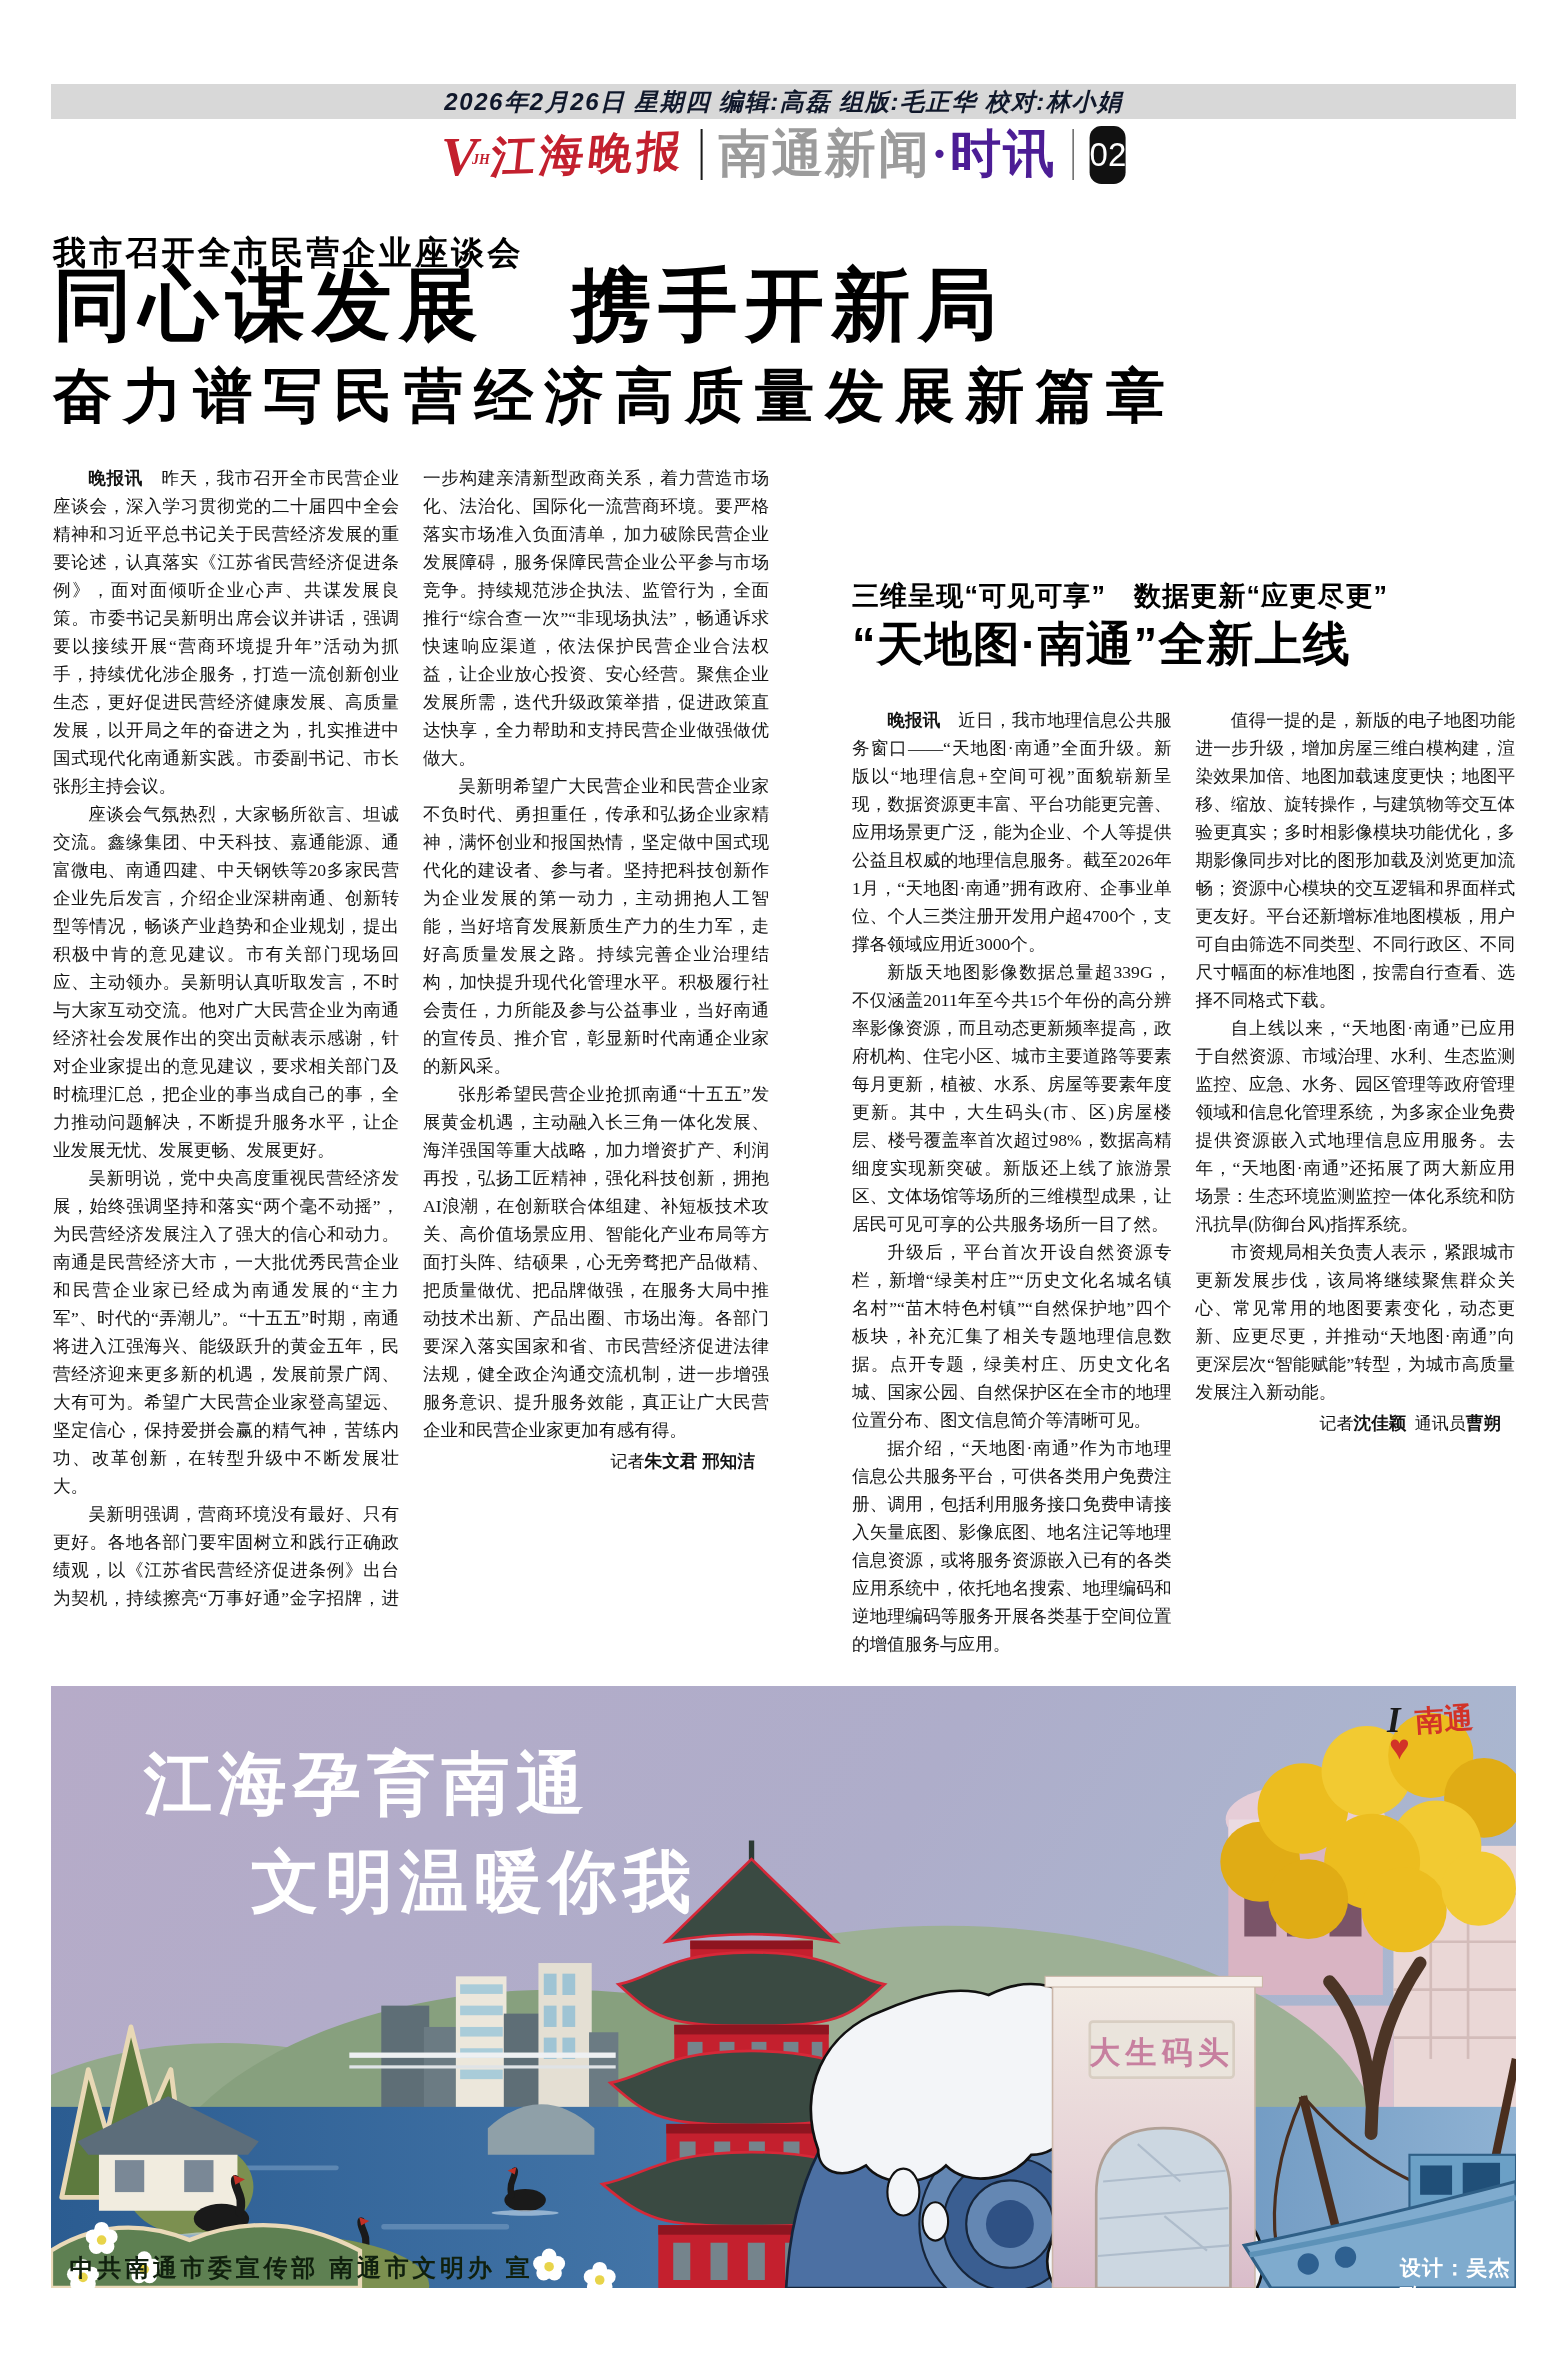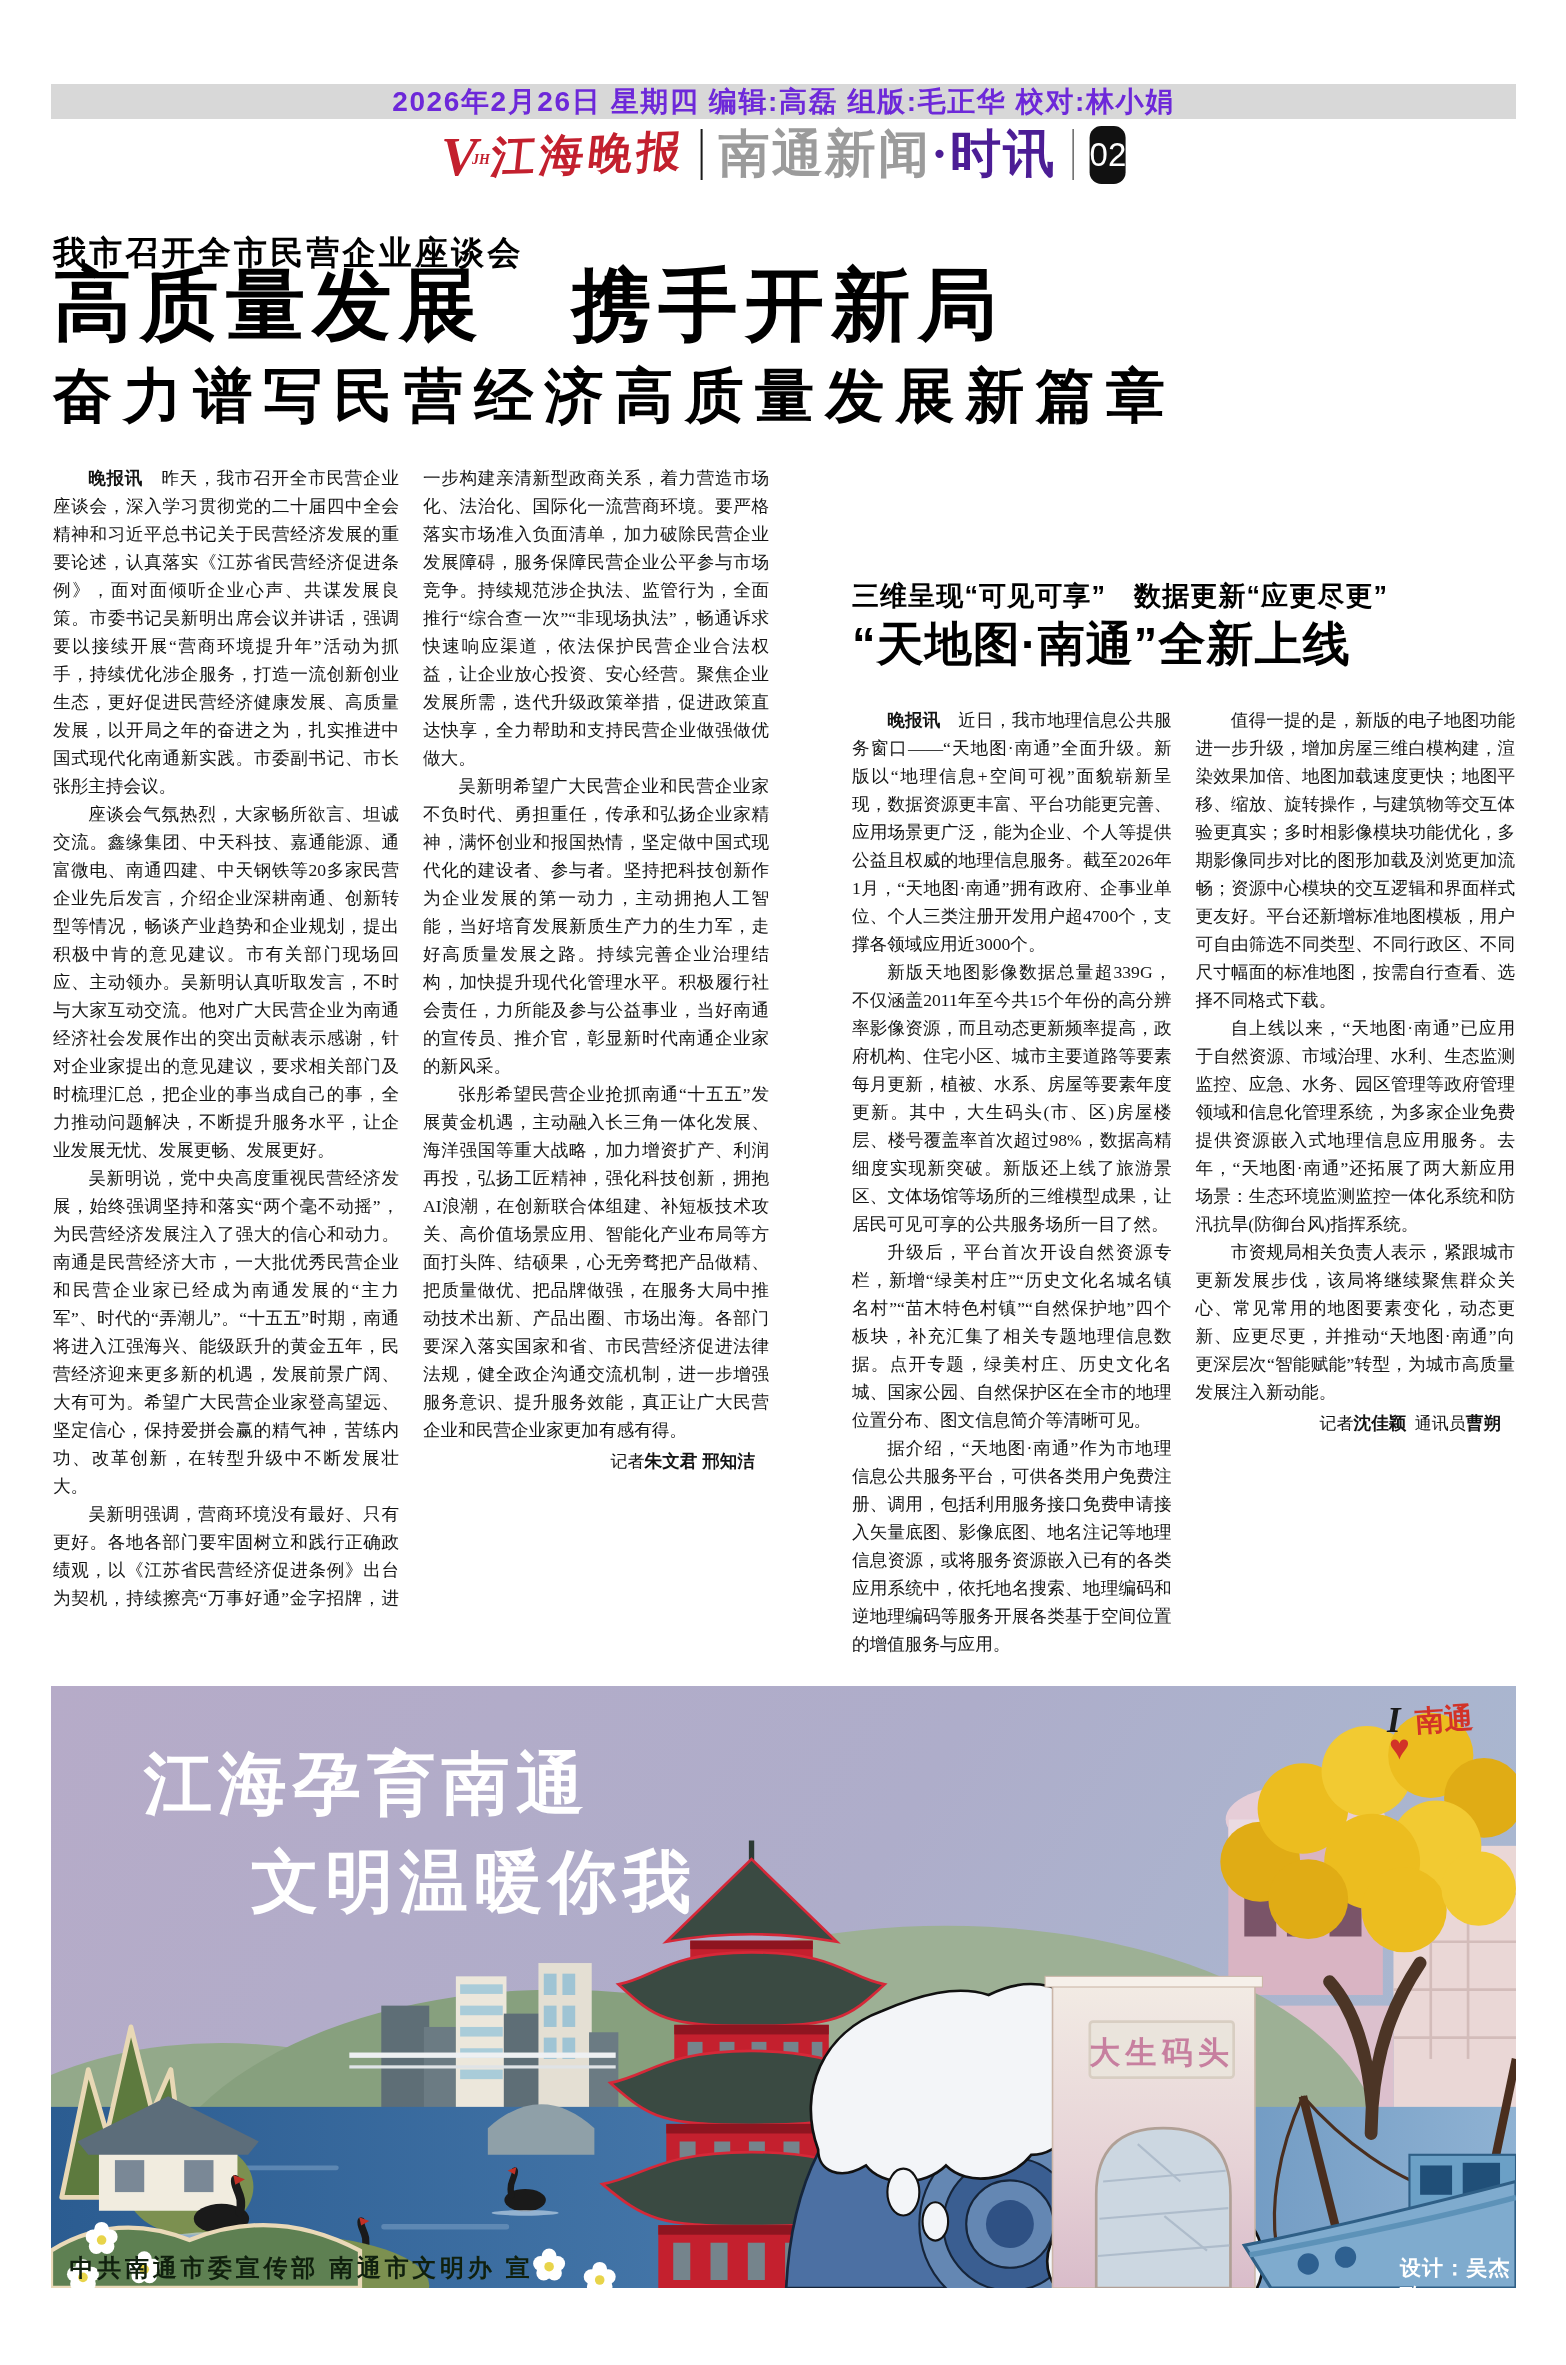--- a/index.html
+++ b/index.html
@@ -2,22 +2,22 @@
 <html style="font-size:8.5px"><head>
 <meta charset="utf-8">
 <style>
   html,body{margin:0;padding:0;background:#ffffff;}
   .page{position:relative;width:1567px;height:2366px;background:#ffffff;overflow:hidden;
         font-family:"Liberation Serif","DejaVu Serif",serif;color:#1a1a1a;}
 
   
   .date-band{position:absolute;left:51px;top:84px;width:1465px;height:35px;background:#d8d8d8;
              display:flex;align-items:center;justify-content:center;}
-  .date-band span{font-family:"Liberation Sans","DejaVu Sans",sans-serif;font-size:28px;font-weight:600;
-                  color:#6d28d9;letter-spacing:1.6px;}
+  .date-band span{font-family:"Liberation Sans","DejaVu Sans",sans-serif;font-size:24px;font-weight:600;
+                  color:#0f172a;letter-spacing:1.6px;font-style:italic;}
 
   
   .masthead{position:absolute;left:50%;top:125px;transform:translateX(-50%);height:59px;
             display:flex;align-items:center;gap:16px;white-space:nowrap;}
   .logo{display:flex;align-items:flex-end;color:#c3202e;}
   .logo-mark{font-family:"Liberation Serif",serif;font-size:55px;font-weight:900;font-style:italic;
              line-height:48px;position:relative;}
   .logo-jh{font-size:14px;font-style:italic;font-weight:700;position:absolute;left:31px;bottom:-3.2px;}
   .logo-name{font-family:"Liberation Serif",serif;font-size:44px;font-weight:900;letter-spacing:4.3px;
              transform:skewX(-8deg) rotate(-2deg);margin-left:14px;line-height:53px;}
@@ -91,21 +91,21 @@
     </div>
     <span class="vrule"></span>
     <div class="section-title">
       <span class="sec-gray">南通新闻</span><span class="sec-black">·时讯</span>
     </div>
     <span class="vrule"></span>
     <div class="page-badge">02</div>
   </div>
 
   <div class="kicker1">我市召开全市民营企业座谈会</div>
-  <div class="headline1-l1">高质量发展　携手开新局</div>
+  <div class="headline1-l1">同心谋发展　携手开新局</div>
   <div class="headline1-l2">奋力谱写民营经济高质量发展新篇章</div>
 
   <div class="art-body art1-body">
     <p class="para"><b class="lead">晚报讯</b>　昨天，我市召开全市民营企业座谈会，深入学习贯彻党的二十届四中全会精神和习近平总书记关于民营经济发展的重要论述，认真落实《江苏省民营经济促进条例》，面对面倾听企业心声、共谋发展良策。市委书记吴新明出席会议并讲话，强调要以接续开展“营商环境提升年”活动为抓手，持续优化涉企服务，打造一流创新创业生态，更好促进民营经济健康发展、高质量发展，以开局之年的奋进之为，扎实推进中国式现代化南通新实践。市委副书记、市长张彤主持会议。</p>
       <p class="para">座谈会气氛热烈，大家畅所欲言、坦诚交流。鑫缘集团、中天科技、嘉通能源、通富微电、南通四建、中天钢铁等20多家民营企业先后发言，介绍企业深耕南通、创新转型等情况，畅谈产业趋势和企业规划，提出积极中肯的意见建议。市有关部门现场回应、主动领办。吴新明认真听取发言，不时与大家互动交流。他对广大民营企业为南通经济社会发展作出的突出贡献表示感谢，针对企业家提出的意见建议，要求相关部门及时梳理汇总，把企业的事当成自己的事，全力推动问题解决，不断提升服务水平，让企业发展无忧、发展更畅、发展更好。</p>
       <p class="para">吴新明说，党中央高度重视民营经济发展，始终强调坚持和落实“两个毫不动摇”，为民营经济发展注入了强大的信心和动力。南通是民营经济大市，一大批优秀民营企业和民营企业家已经成为南通发展的“主力军”、时代的“弄潮儿”。“十五五”时期，南通将进入江强海兴、能级跃升的黄金五年，民营经济迎来更多新的机遇，发展前景广阔、大有可为。希望广大民营企业家登高望远、坚定信心，保持爱拼会赢的精气神，苦练内功、改革创新，在转型升级中不断发展壮大。</p>
       <p class="para">吴新明强调，营商环境没有最好、只有更好。各地各部门要牢固树立和践行正确政绩观，以《江苏省民营经济促进条例》出台为契机，持续擦亮“万事好通”金字招牌，进一步构建亲清新型政商关系，着力营造市场化、法治化、国际化一流营商环境。要严格落实市场准入负面清单，加力破除民营企业发展障碍，服务保障民营企业公平参与市场竞争。持续规范涉企执法、监管行为，全面推行“综合查一次”“非现场执法”，畅通诉求快速响应渠道，依法保护民营企业合法权益，让企业放心投资、安心经营。聚焦企业发展所需，迭代升级政策举措，促进政策直达快享，全力帮助和支持民营企业做强做优做大。</p>
       <p class="para">吴新明希望广大民营企业和民营企业家不负时代、勇担重任，传承和弘扬企业家精神，满怀创业和报国热情，坚定做中国式现代化的建设者、参与者。坚持把科技创新作为企业发展的第一动力，主动拥抱人工智能，当好培育发展新质生产力的生力军，走好高质量发展之路。持续完善企业治理结构，加快提升现代化管理水平。积极履行社会责任，力所能及参与公益事业，当好南通的宣传员、推介官，彰显新时代南通企业家的新风采。</p>
       <p class="para">张彤希望民营企业抢抓南通“十五五”发展黄金机遇，主动融入长三角一体化发展、海洋强国等重大战略，加力增资扩产、利润再投，弘扬工匠精神，强化科技创新，拥抱AI浪潮，在创新联合体组建、补短板技术攻关、高价值场景应用、智能化产业布局等方面打头阵、结硕果，心无旁骛把产品做精、把质量做优、把品牌做强，在服务大局中推动技术出新、产品出圈、市场出海。各部门要深入落实国家和省、市民营经济促进法律法规，健全政企沟通交流机制，进一步增强服务意识、提升服务效能，真正让广大民营企业和民营企业家更加有感有得。</p>
       <p class="byline"><span>记者</span><b>朱文君 邢知洁</b></p>

